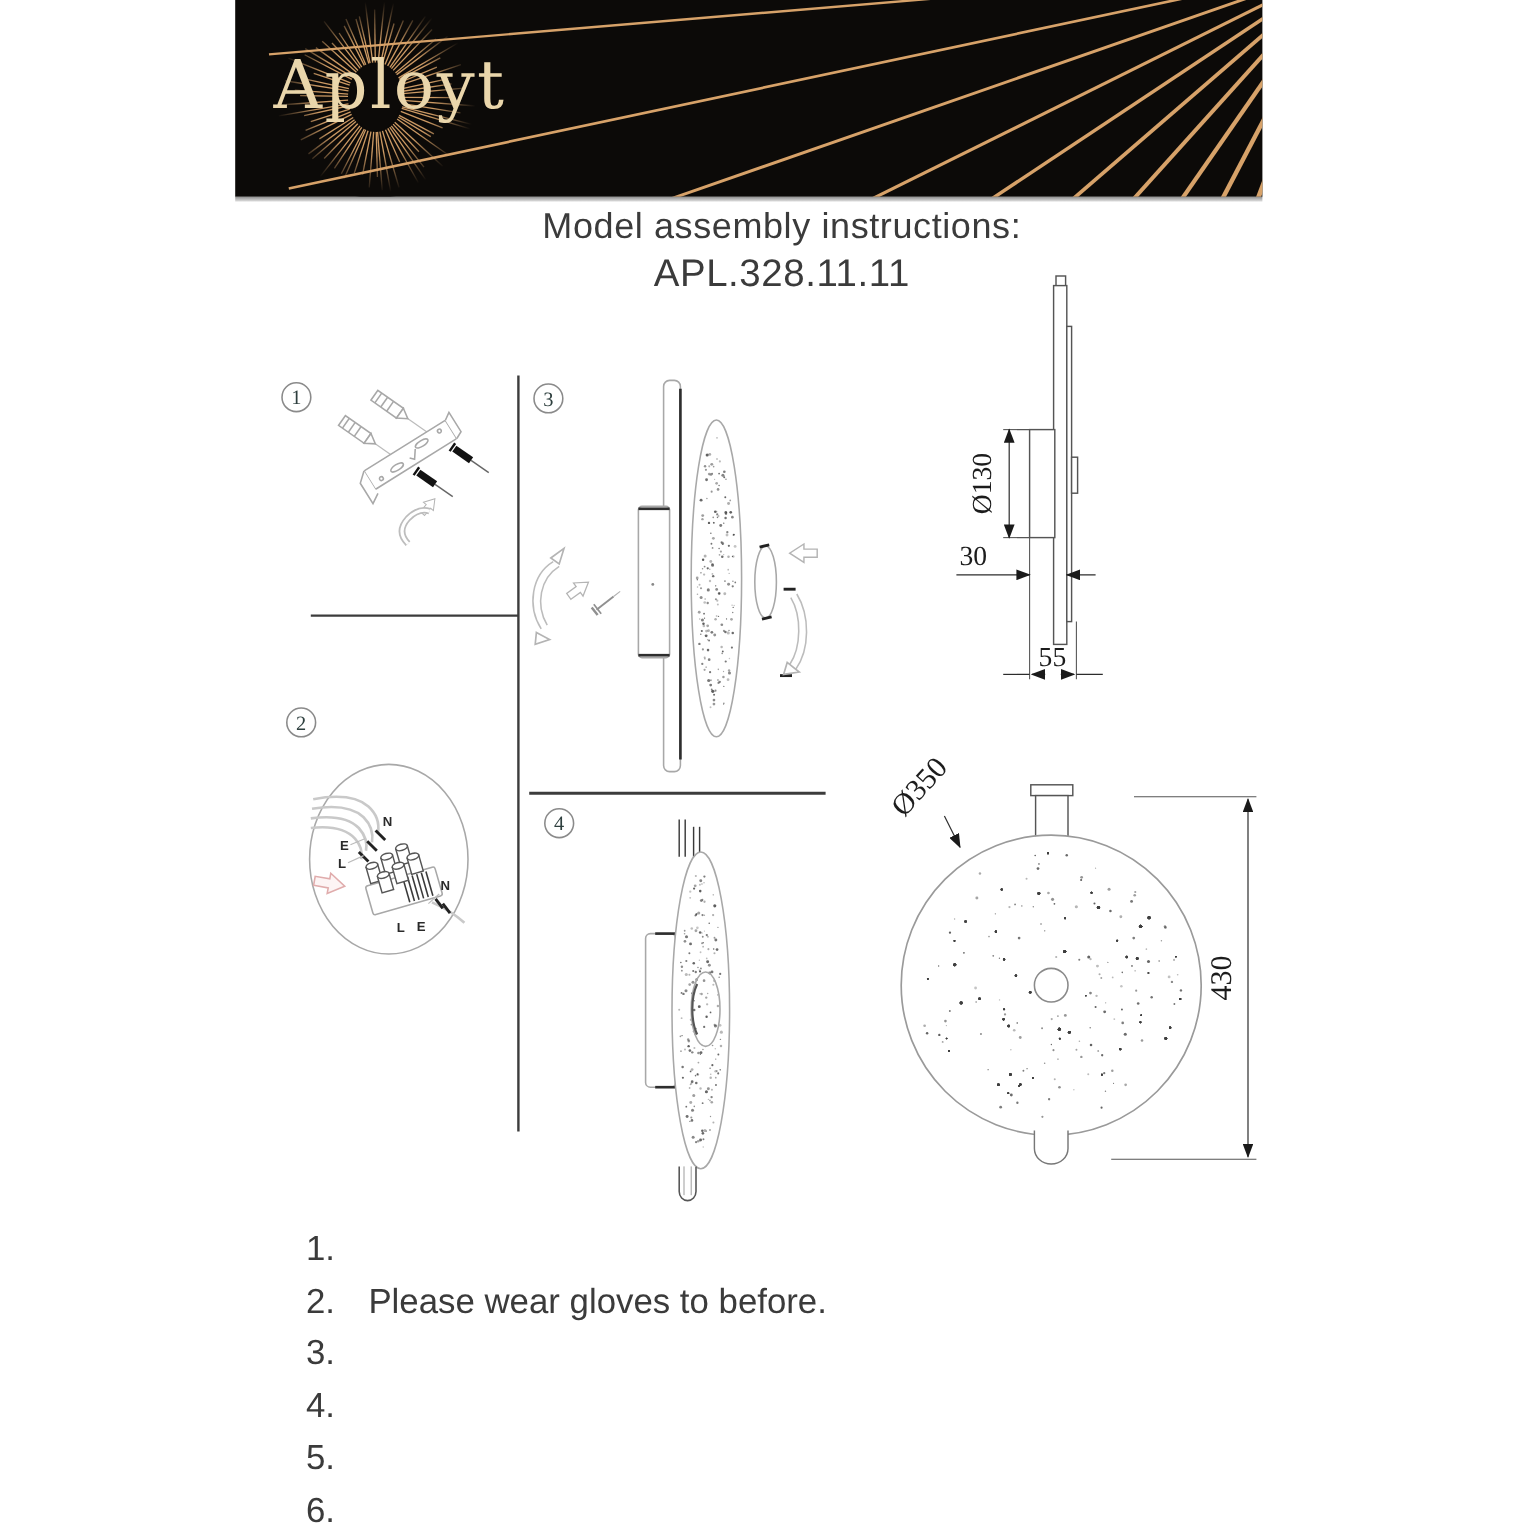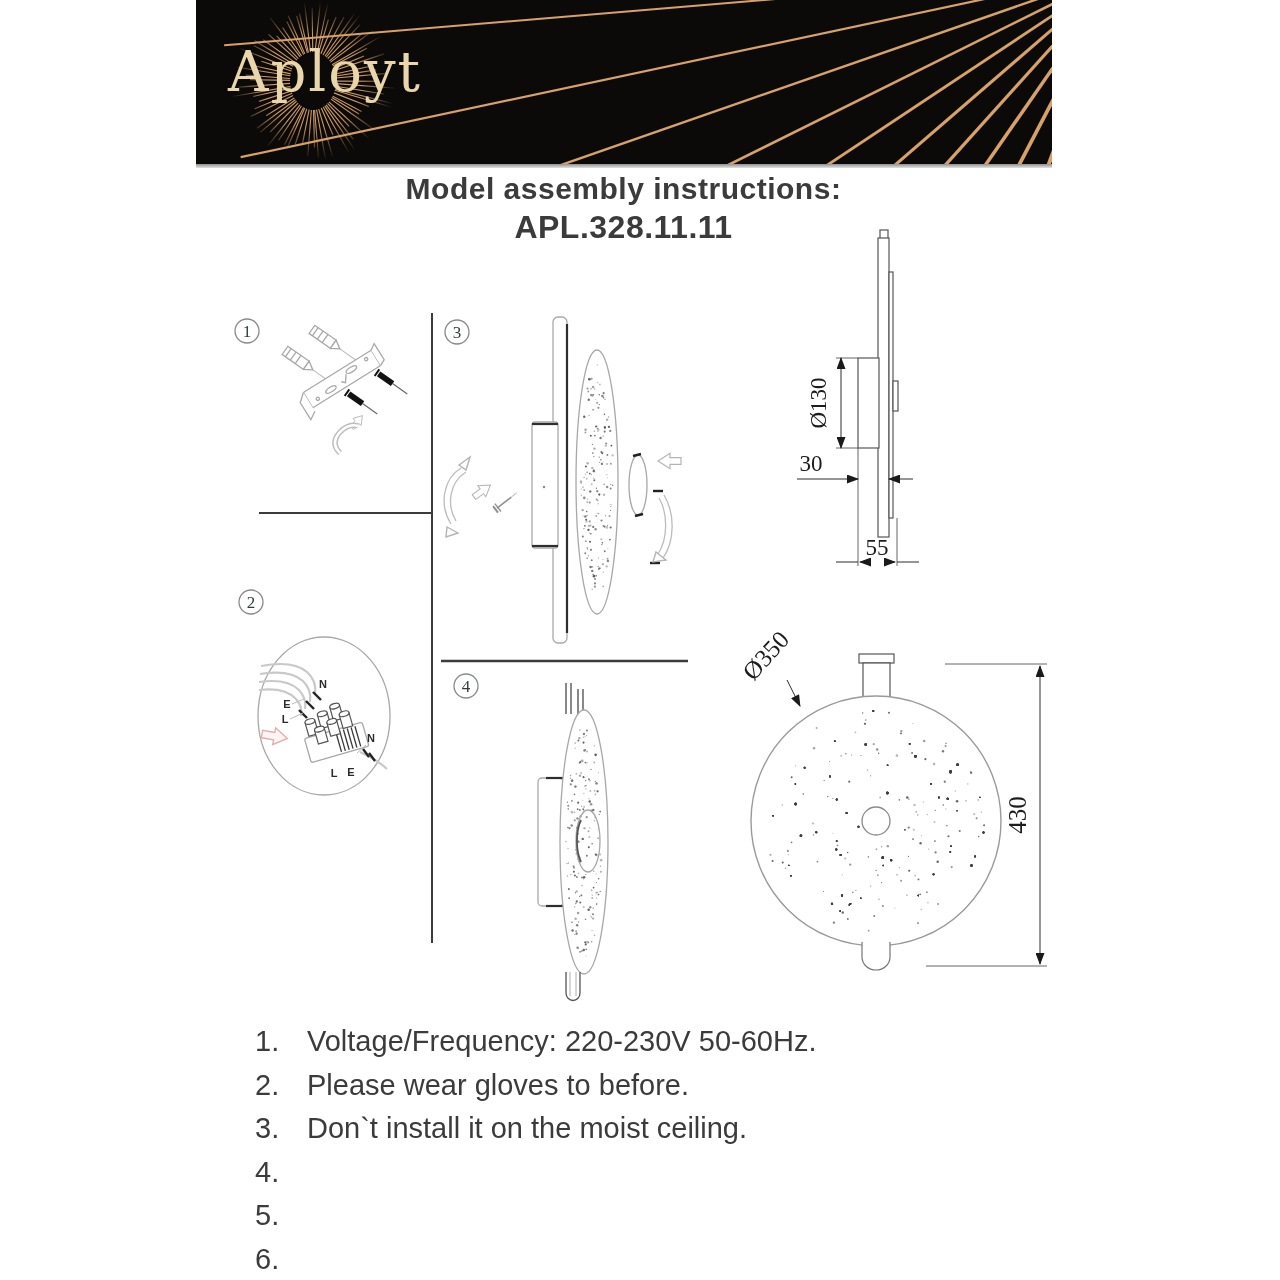--- a/index.html
+++ b/index.html
@@ -5,21 +5,21 @@
   html,body{margin:0;padding:0;background:#ffffff;}
   .page{position:relative;width:1052px;height:1280px;background:#ffffff;overflow:hidden;
         font-family:"Liberation Sans",sans-serif;}
   
   .hdr{position:absolute;left:196px;top:0;width:887px;height:164px;background:#0c0a08;}
   .hdr-shadow{position:absolute;left:196px;top:164px;width:887px;height:4px;
               background:linear-gradient(#8f8f8f,#e2e2e2);}
   .brand{position:absolute;left:228px;top:44px;font-family:"DejaVu Serif","Liberation Serif",serif;
          font-weight:400;font-size:56px;line-height:1;color:#ead6ab;letter-spacing:2px;}
   
-  .titleblock{position:absolute;left:180px;top:172px;width:887px;text-align:center;color:#3b3b3b;font-weight:bold;}
+  .titleblock{position:absolute;left:208px;top:172px;width:887px;text-align:center;color:#3b3b3b;}
   .titleblock .t1{font-size:30px;letter-spacing:.5px;}
   .titleblock .t2{font-size:32px;letter-spacing:.5px;margin-top:3px;}
   
   .diagram{position:absolute;left:0;top:0;width:1280px;height:1280px;}
   
   .instr{position:absolute;left:255px;top:1020px;width:810px;color:#3b3b3b;font-size:29px;}
   .instr .row{display:flex;line-height:43.5px;}
   .instr .num{width:52px;flex:0 0 52px;}
   
   .thin{stroke:#a8a8a8;stroke-width:1.3;fill:#ffffff;}
@@ -1333,29 +1333,27 @@
         <line x1="926" y1="966" x2="1047" y2="966" class="ext"></line>
         <line x1="1040" y1="666" x2="1040" y2="964" class="dim" marker-start="url(#ma)" marker-end="url(#ma)"></line>
         <text class="dimtxt2" transform="rotate(-90 1026 815)" x="1026" y="815" text-anchor="middle">430</text>
       </g>
     </g>
   </svg>
 
   <div class="instr">
     <div class="row">
       <span class="num">1.</span>
-      <span>Voltage/Frequency: 220-230V 50-60Hz.</span>
     </div>
     <div class="row">
       <span class="num">2.</span>
       <span>Please wear gloves to before.</span>
     </div>
     <div class="row">
       <span class="num">3.</span>
-      <span>Don`t install it on the moist ceiling.</span>
     </div>
     <div class="row">
       <span class="num">4.</span>
     </div>
     <div class="row">
       <span class="num">5.</span>
     </div>
     <div class="row">
       <span class="num">6.</span>
     </div>

